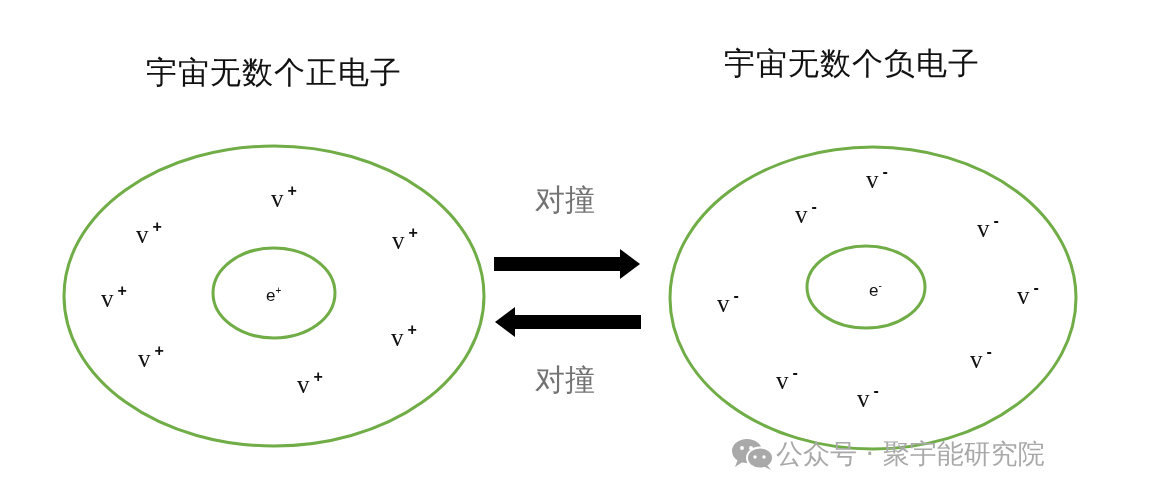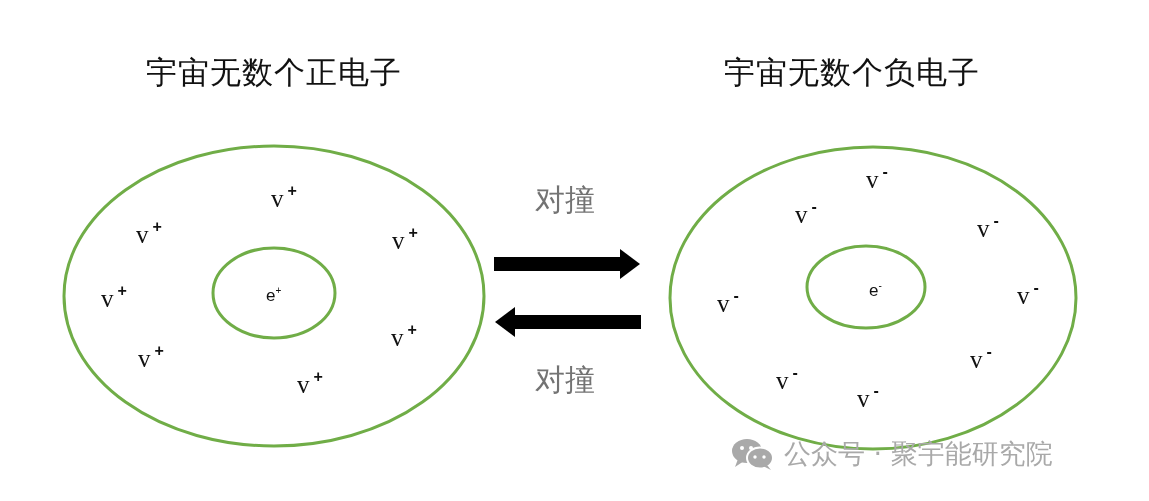--- a/index.html
+++ b/index.html
@@ -4,21 +4,21 @@
   <style>
     html, body { margin: 0; padding: 0; background: #ffffff; }
     body { width: 1149px; height: 501px; position: relative; overflow: hidden; font-family: "DejaVu Serif", serif; }
     .canvas { position: absolute; left: 0; top: 0; width: 1149px; height: 501px; }
     .title { position: absolute; font-family: "DejaVu Serif", serif; font-size: 31px; color: #111; letter-spacing: 1px; white-space: nowrap; }
     .label-collide { position: absolute; font-family: "DejaVu Serif", serif; font-size: 30px; color: #737373; white-space: nowrap; }
     .particle { position: absolute; font-family: "Liberation Serif", serif; font-size: 25px; color: #111; line-height: 1; white-space: nowrap; }
     .particle .sup { font-family: "Liberation Sans", sans-serif; font-size: 16px; font-weight: bold; position: relative; top: -11px; margin-left: 4px; }
     .electron { position: absolute; font-family: "Liberation Sans", sans-serif; font-size: 17px; color: #111; line-height: 1; white-space: nowrap; }
     .electron .esup { font-size: 10px; position: relative; top: -7px; }
-    .watermark { position: absolute; left: 730px; top: 436px; display: flex; align-items: center; gap: 8px; color: #a9a9a9; font-family: "DejaVu Sans", sans-serif; font-size: 27px; white-space: nowrap; }
+    .watermark { position: absolute; left: 730px; top: 436px; display: flex; align-items: center; color: #a9a9a9; font-family: "DejaVu Sans", sans-serif; font-size: 27px; white-space: nowrap; }
   </style>
 </head>
 <body>
 
 <div class="canvas">
 
   <svg width="1149" height="501" style="position:absolute;left:0;top:0">
 
     <ellipse cx="274" cy="296" rx="210" ry="150" fill="none" stroke="#70ad47" stroke-width="3"></ellipse>
 
@@ -33,21 +33,21 @@
       <polygon points="620,249 640,264 620,279" fill="#000"></polygon>
     </g>
 
     <g>
       <rect x="513" y="315" width="128" height="14" fill="#000"></rect>
       <polygon points="515,307 495,322 515,337" fill="#000"></polygon>
     </g>
   </svg>
 
   <div class="title" style="left:146px;top:52px;">宇宙无数个正电子</div>
-  <div class="title" style="left:724px;top:52px;text-align:right;">宇宙无数个负电子</div>
+  <div class="title" style="left:724px;top:43px;text-align:right;">宇宙无数个负电子</div>
 
   <div class="label-collide" style="left:535px;top:180px;">对撞</div>
   <div class="label-collide" style="left:535px;top:360px;">对撞</div>
 
   <div class="electron" style="left:266px;top:287px;">
     <span>e</span><span class="esup">+</span>
   </div>
 
   <div class="electron" style="left:869px;top:282px;">
     <span>e</span><span class="esup">-</span>

